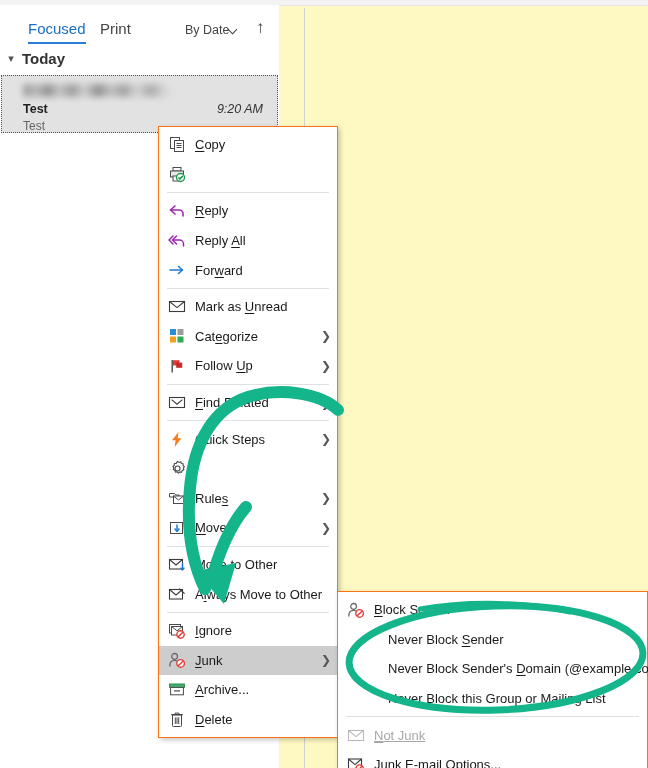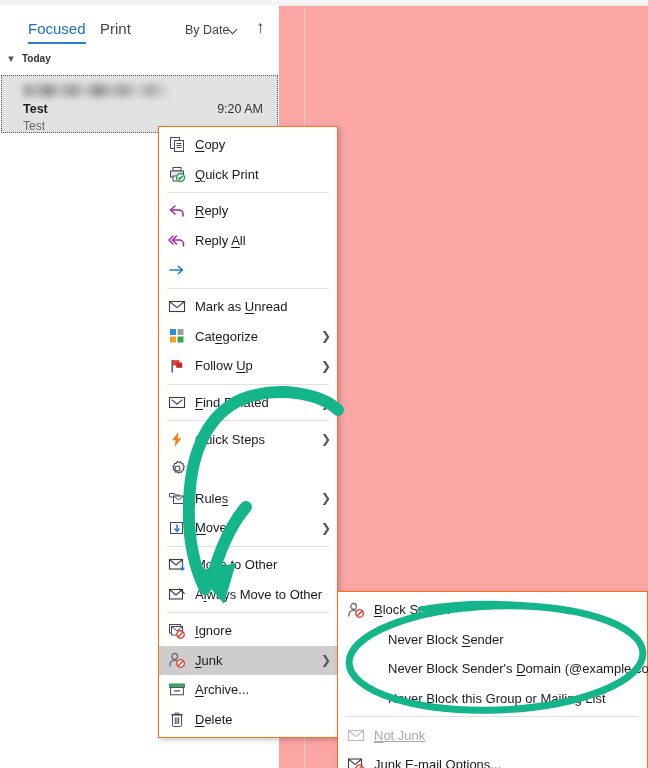--- a/index.html
+++ b/index.html
@@ -5,21 +5,21 @@
   html, body {
     margin: 0; padding: 0;
     width: 648px; height: 768px;
     background: #ffffff;
     font-family: "Liberation Sans", sans-serif;
     overflow: hidden;
   }
   #root {
     position: relative;
     width: 648px; height: 768px;
-    background: #fca5a5;
+    background: #fef9c3;
   }
 
   
   .top-strip {
     position: absolute; left: 0; top: 0;
     width: 648px; height: 5px;
     background: #f3f3f3;
     border-bottom: 1px solid #e6e6e6;
   }
 
@@ -87,21 +87,21 @@
     position: absolute; left: 0; top: 42px;
     width: 279px; height: 22px;
     display: flex; align-items: center;
     background: #ffffff;
   }
   .group-chev {
     width: 22px; text-align: center;
     font-size: 11px; color: #555;
   }
   .group-label {
-    font-size: 10px; font-weight: bold; color: #333333;
+    font-size: 15px; font-weight: bold; color: #333333;
   }
 
   
   .msg-row {
     position: absolute; left: 1px; top: 70px;
     width: 277px; height: 58px;
     background: #e2e2e2;
     border: 1px dotted #555555;
     box-sizing: border-box;
     text-align: right;
@@ -120,21 +120,21 @@
   .msg-subject {
     position: absolute; left: 21px; top: 26px;
     font-size: 12.5px; font-weight: bold; color: #222222;
   }
   .msg-preview {
     position: absolute; left: 21px; top: 43px;
     font-size: 12px; color: #666666;
   }
   .msg-time {
     position: absolute; right: 14px; top: 26px;
-    font-size: 12.5px; color: #333333;
+    font-size: 12.5px; color: #333333; font-style: italic;
   }
 
   
   .menu {
     position: absolute;
     background: #ffffff;
     border: 1px solid #f97316;
     box-shadow: 2px 2px 5px rgba(0,0,0,.22);
     box-sizing: border-box;
     padding: 3px 0;
@@ -242,21 +242,20 @@
     <div class="mi">
       <span class="ico">
         <svg class="g" width="17" height="17" viewBox="0 0 17 17">
           <rect x="4" y="1.5" width="8" height="3.5" fill="#fff" stroke="#4a4a4a" stroke-width="1"></rect>
           <rect x="1.5" y="5" width="13" height="6" fill="#e8e8e8" stroke="#4a4a4a" stroke-width="1"></rect>
           <rect x="4" y="10" width="8" height="5" fill="#fff" stroke="#4a4a4a" stroke-width="1"></rect>
           <circle cx="11.5" cy="11.5" r="4" fill="#fff" stroke="#1d9b4e" stroke-width="1.4"></circle>
           <path d="M9.4 11.5 l1.5 1.6 l2.8 -3.2" fill="none" stroke="#1d9b4e" stroke-width="1.6"></path>
         </svg>
       </span>
-      <span class="lbl"><u>Q</u>uick Print</span>
     </div>
 
     <div class="sep"></div>
 
     <div class="mi">
       <span class="ico">
         <svg class="g" width="18" height="16" viewBox="0 0 18 16">
           <path d="M7 3 L2.5 7 L7 11" fill="none" stroke="#9c27b0" stroke-width="1.6" stroke-linecap="round" stroke-linejoin="round"></path>
           <path d="M2.5 7 H11 a4 4 0 0 1 4 4 V13" fill="none" stroke="#9c27b0" stroke-width="1.6" stroke-linecap="round"></path>
         </svg>
@@ -275,20 +274,21 @@
       <span class="lbl">Reply <u>A</u>ll</span>
     </div>
 
     <div class="mi">
       <span class="ico">
         <svg class="g" width="18" height="16" viewBox="0 0 18 16">
           <line x1="2" y1="8" x2="14" y2="8" stroke="#1e7ad6" stroke-width="1.6" stroke-linecap="round"></line>
           <path d="M10.5 4.5 L14.5 8 L10.5 11.5" fill="none" stroke="#1e7ad6" stroke-width="1.6" stroke-linecap="round" stroke-linejoin="round"></path>
         </svg>
       </span>
+      <span class="lbl">For<u>w</u>ard</span>
     </div>
 
     <div class="sep"></div>
 
     <div class="mi">
       <span class="ico">
         <svg class="g" width="18" height="15" viewBox="0 0 18 15">
           <rect x="1.5" y="2.5" width="15" height="10" fill="#fff" stroke="#3b3b3b" stroke-width="1.1"></rect>
           <path d="M1.5 2.5 L9 8.6 L16.5 2.5" fill="none" stroke="#3b3b3b" stroke-width="1.1"></path>
         </svg>

